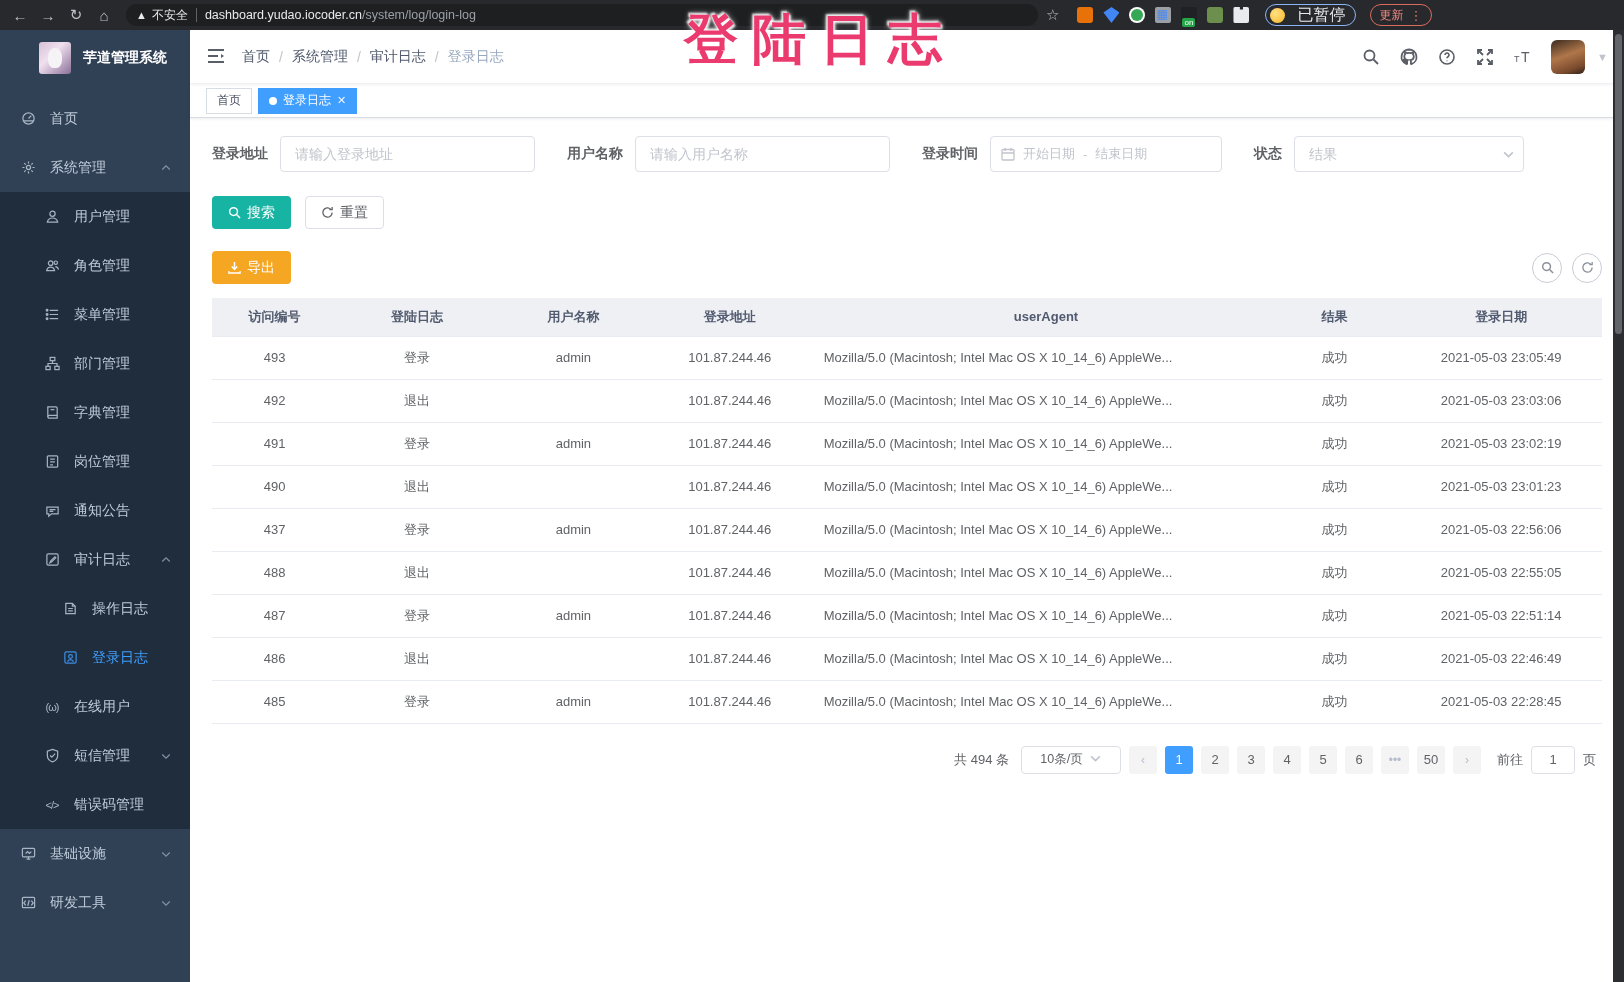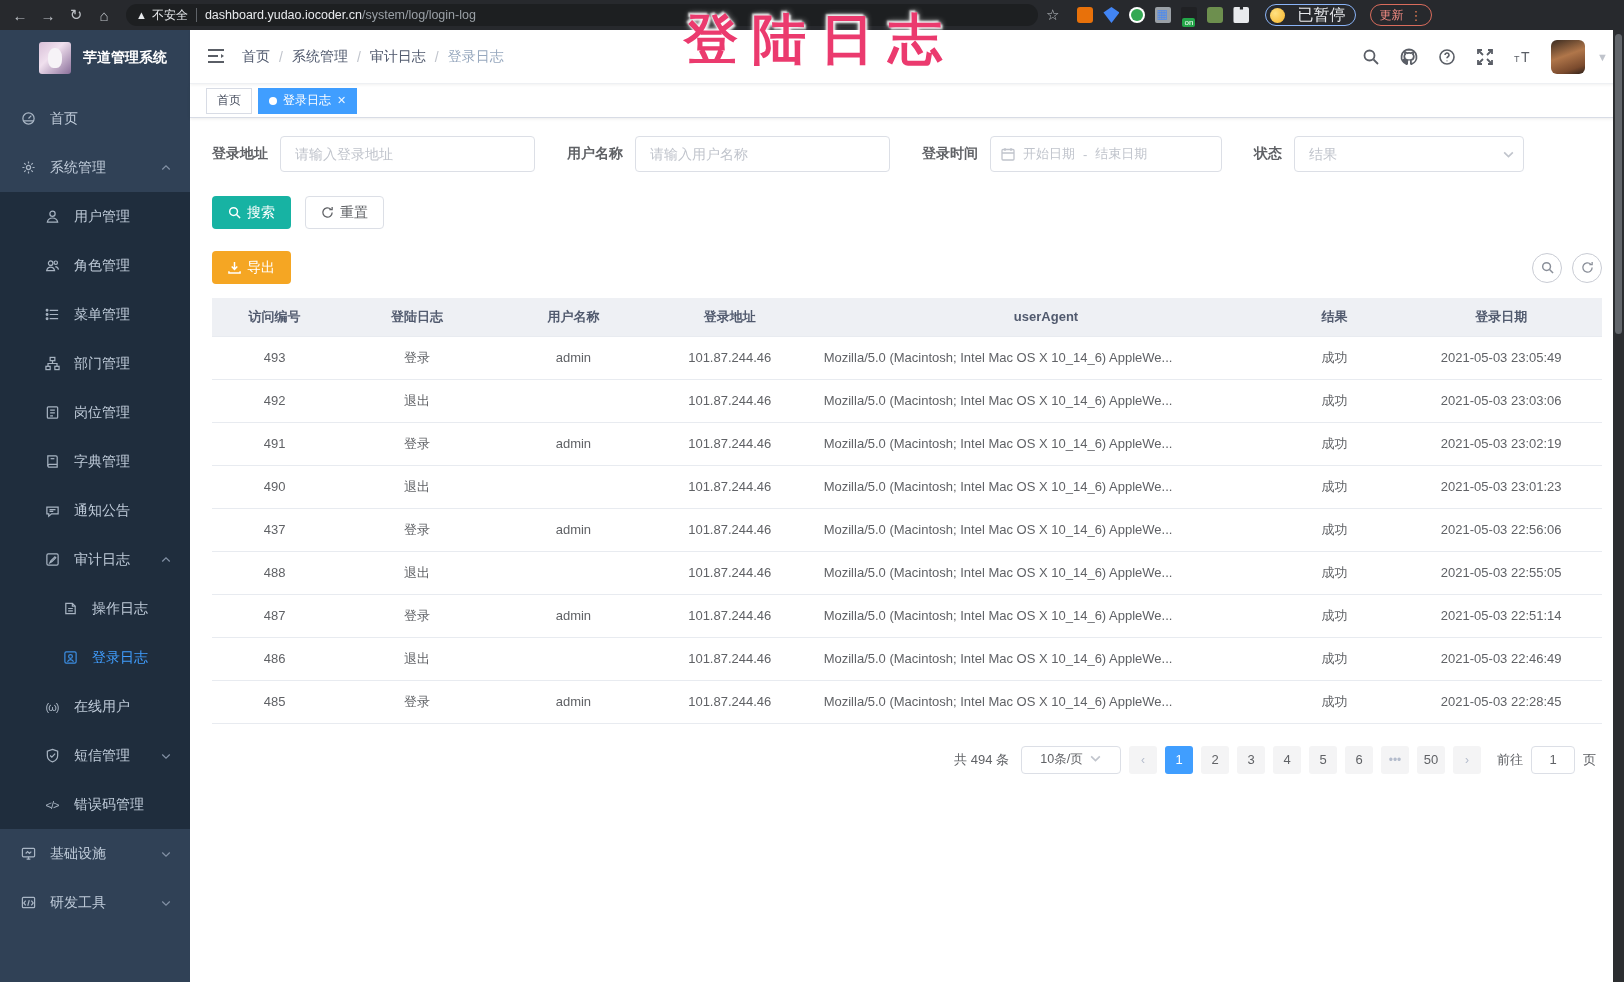--- a/index.html
+++ b/index.html
@@ -238,35 +238,35 @@
               <rect x="1" y="11" width="4.5" height="3.5"></rect>
               <rect x="10.5" y="11" width="4.5" height="3.5"></rect>
               <path d="M8 5v3M3.2 11V8h9.6v3"></path>
             </svg>
           </span>
           <span class="mi-label">部门管理</span>
         </div>
         <div class="menu-item l2">
           <span class="mi-icon">
             <svg viewBox="0 0 16 16" fill="none" stroke="currentColor" stroke-width="1.3">
-              <rect x="2.5" y="2" width="11" height="12" rx="1"></rect>
-              <path d="M5.5 5.5h5M5.5 8.5h5M5.5 11.5h3"></path>
-            </svg>
-          </span>
-          <span class="mi-label">岗位管理</span>
-        </div>
-        <div class="menu-item l2">
-          <span class="mi-icon">
-            <svg viewBox="0 0 16 16" fill="none" stroke="currentColor" stroke-width="1.3">
               <path d="M3 2h8.5a1.5 1.5 0 0 1 1.5 1.5V14H4.5A1.5 1.5 0 0 1 3 12.5z"></path>
               <path d="M3 12.5A1.5 1.5 0 0 1 4.5 11H13"></path>
               <path d="M6 5h4"></path>
             </svg>
           </span>
           <span class="mi-label">字典管理</span>
+        </div>
+        <div class="menu-item l2">
+          <span class="mi-icon">
+            <svg viewBox="0 0 16 16" fill="none" stroke="currentColor" stroke-width="1.3">
+              <rect x="2.5" y="2" width="11" height="12" rx="1"></rect>
+              <path d="M5.5 5.5h5M5.5 8.5h5M5.5 11.5h3"></path>
+            </svg>
+          </span>
+          <span class="mi-label">岗位管理</span>
         </div>
         <div class="menu-item l2">
           <span class="mi-icon">
             <svg viewBox="0 0 16 16" fill="none" stroke="currentColor" stroke-width="1.3">
               <path d="M2 4.5h12v7H7l-3 2.5v-2.5H2z"></path>
               <path d="M4.8 7h6.4M4.8 9h4"></path>
             </svg>
           </span>
           <span class="mi-label">通知公告</span>
         </div>

